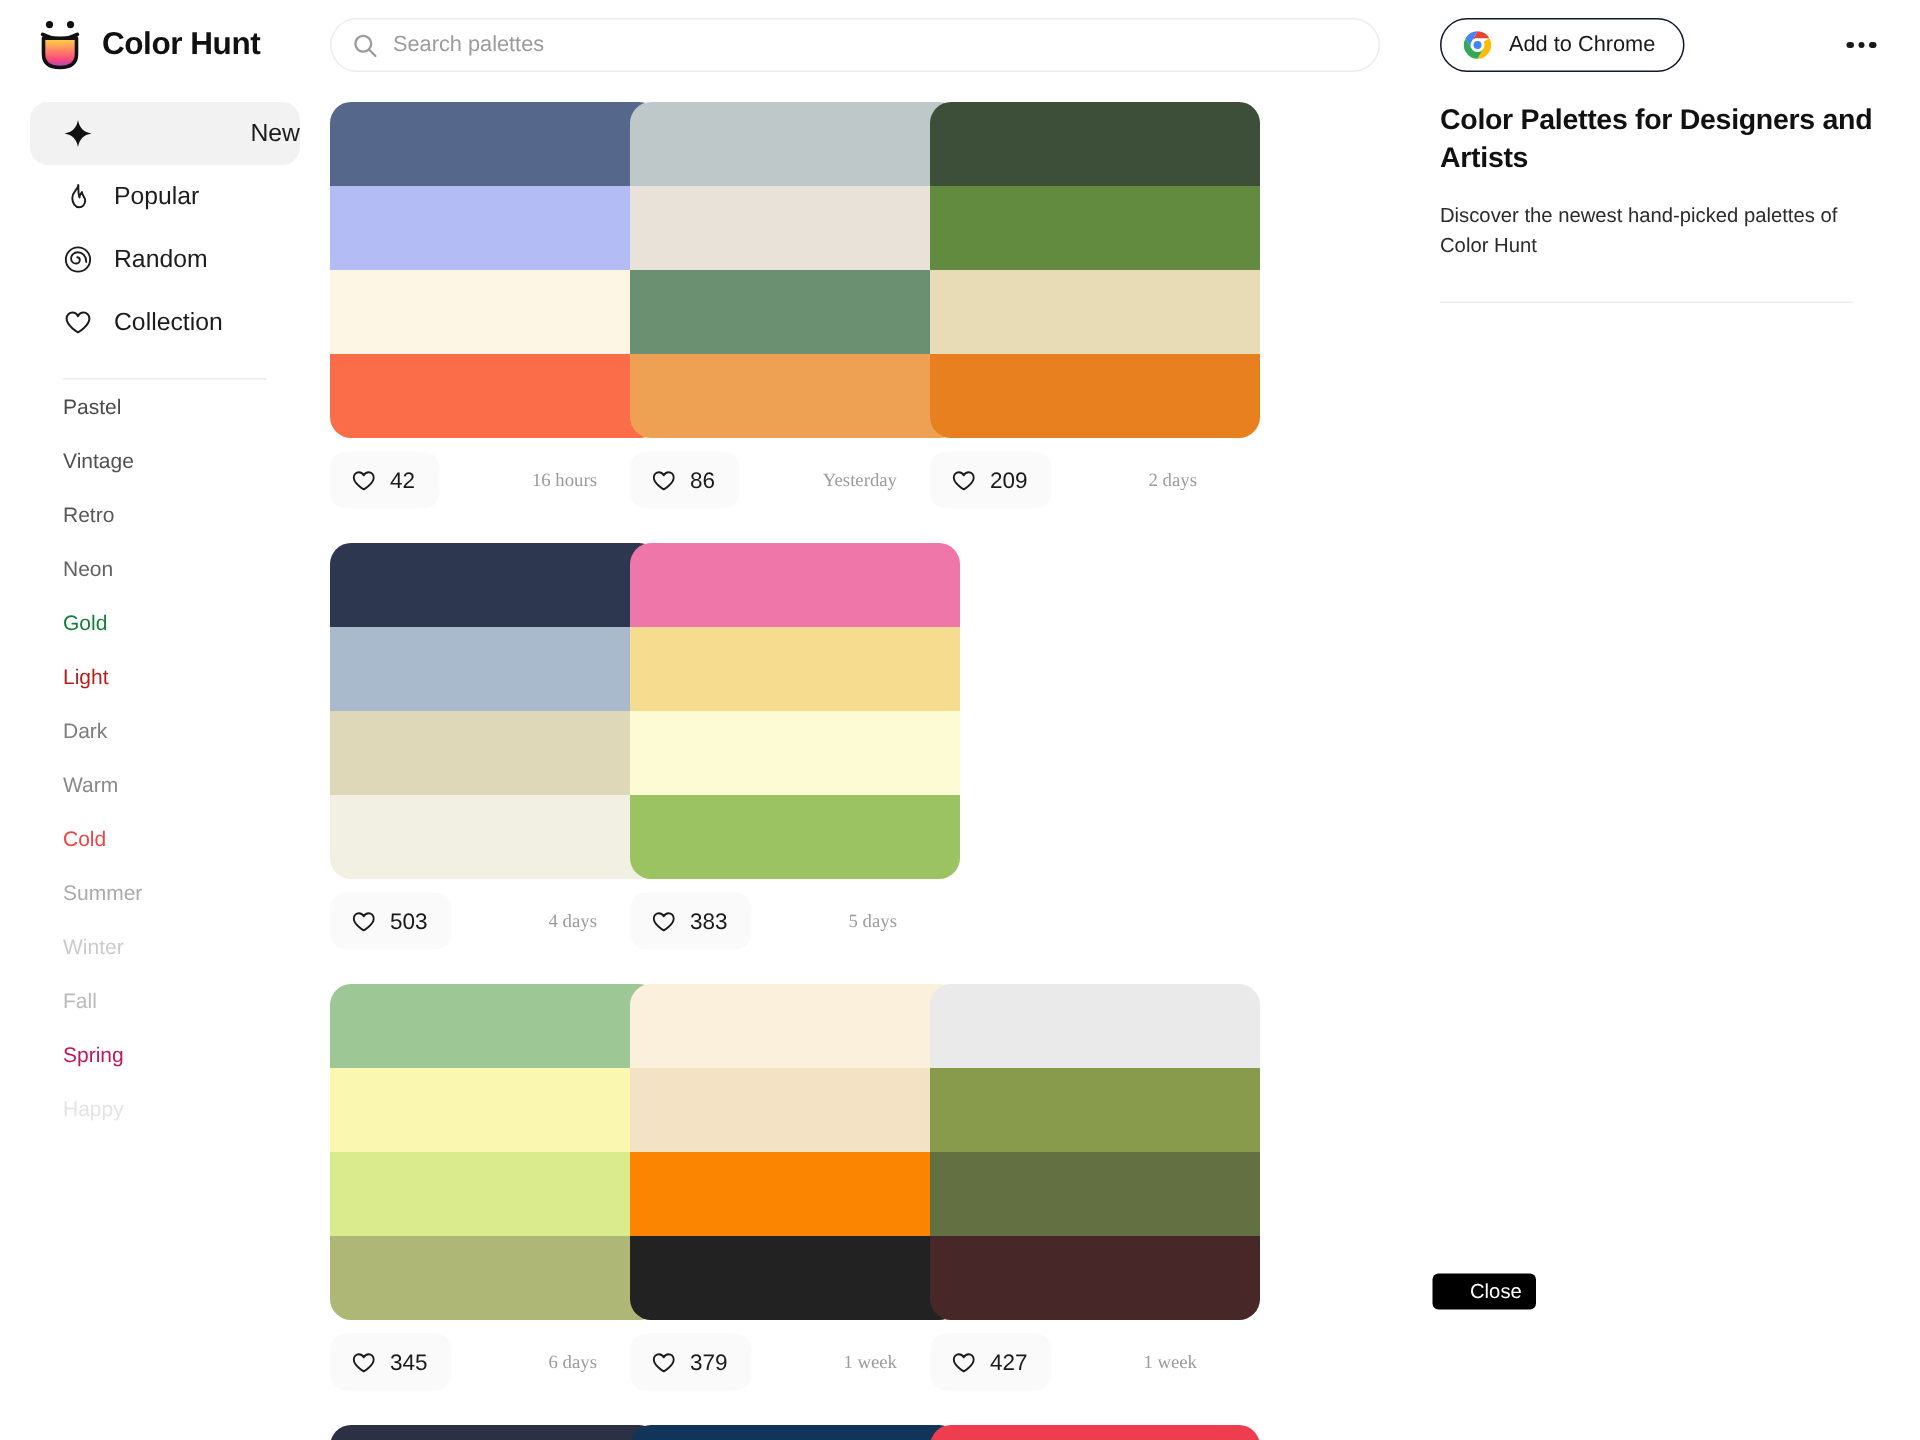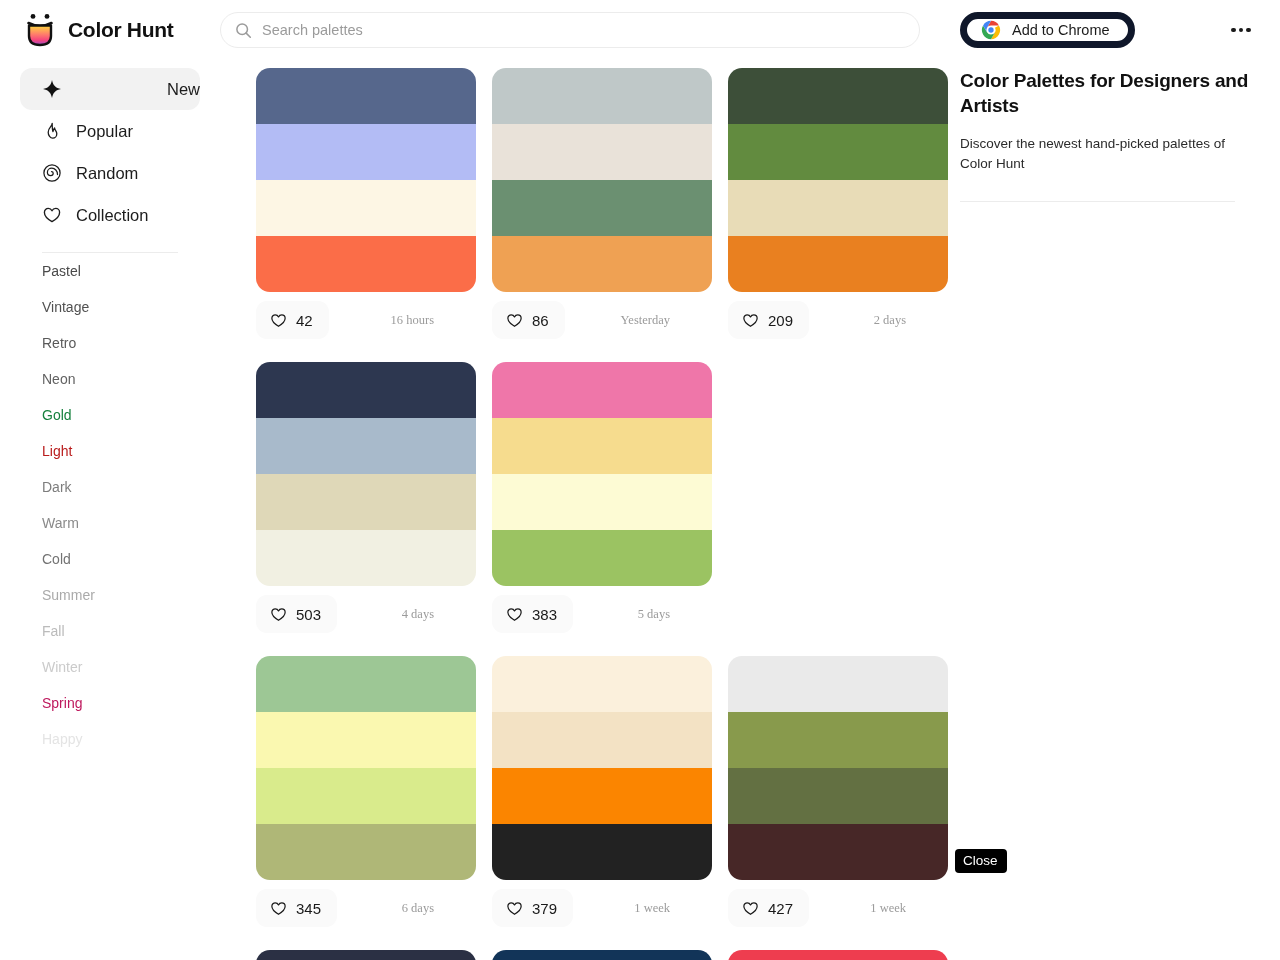--- a/index.html
+++ b/index.html
@@ -38,21 +38,21 @@
   .search-icon { margin-left: 14px; margin-right: 10px; flex: 0 0 auto; display:block; }
   .search-input {
     flex: 1; border: none; outline: none; background: transparent;
     font-family: "Liberation Sans", sans-serif;
     font-size: 14.5px; color: #333;
   }
   .search-input::placeholder { color: #9b9b9b; }
   .chrome-btn {
     position: absolute; left: 960px; top: 12px;
     height: 36px; padding: 0 18px 0 14px;
-    border: 7px solid #0f172a; border-radius: 18px;
+    border: 1px solid #0f172a; border-radius: 18px;
     background: #fff; display: flex; align-items: center; gap: 11px;
     font-size: 14.5px; color: #1a1a1a; cursor: pointer;
     font-family: "Liberation Sans", sans-serif;
   }
   .chrome-icon { width: 20px; height: 20px; display:block; }
   .more-btn {
     position: absolute; left: 1226px; top: 20px;
     width: 30px; height: 20px;
     display: flex; align-items: center; justify-content: center; gap: 3px;
     cursor: pointer; background: transparent; border: none;
@@ -83,21 +83,21 @@
     display: flex; align-items: flex-start;
     font-size: 14px; cursor: pointer;
   }
 
   
   .grid {
     position: absolute; top: 68px; left: 220px;
     width: 710px;
   }
   .row { display: flex; gap: 20px; margin-bottom: 22px; }
-  .card { width: 180px; margin-left: 36px; }
+  .card { width: 180px; }
   .swatches {
     width: 220px; height: 224px;
     border-radius: 14px; overflow: hidden;
     display: flex; flex-direction: column;
     cursor: pointer;
   }
   .swatch { flex: 1 1 25%; }
   .card-meta {
     display: flex; align-items: center; justify-content: space-between;
     height: 40px; margin-top: 8px;
@@ -124,21 +124,21 @@
   .rp-desc {
     margin-top: 16px; font-size: 13.5px; line-height: 1.5;
     color: #2b2b2b;
   }
   .rp-divider {
     margin-top: 26px; height: 1px; background: #ececec; width: 275px;
   }
   .close-tip {
     position: absolute; left: 955px; top: 849px;
     background: #000000; color: #ffffff;
-    font-size: 13.5px; padding: 4px 9px 5px 8px;
+    font-size: 13.5px; padding: 4px 9px 5px 25px;
     border-radius: 4px; cursor: pointer;
   }
 </style>
 </head>
 <body>
 
 <div class="header">
   <div class="brand">
     <svg class="logo-mark" viewBox="0 0 32 34">
       <defs>
@@ -235,31 +235,31 @@
     </div>
   <div class="tag-item" style="color:#b91c1c">
       <span>Light</span>
     </div>
   <div class="tag-item" style="color:#7d7d7d">
       <span>Dark</span>
     </div>
   <div class="tag-item" style="color:#8a8a8a">
       <span>Warm</span>
     </div>
-  <div class="tag-item" style="color:#737373">
+  <div class="tag-item" style="color:#ef4444">
       <span>Cold</span>
     </div>
   <div class="tag-item" style="color:#aaaaaa">
       <span>Summer</span>
     </div>
+  <div class="tag-item" style="color:#cbcbcb">
+      <span>Winter</span>
+    </div>
   <div class="tag-item" style="color:#bbbbbb">
       <span>Fall</span>
-    </div>
-  <div class="tag-item" style="color:#cbcbcb">
-      <span>Winter</span>
     </div>
   <div class="tag-item" style="color:#be185d">
       <span>Spring</span>
     </div>
   <div class="tag-item" style="color:#e4e4e4">
       <span>Happy</span>
     </div>
 </div>
 
 <div class="grid" id="grid">

